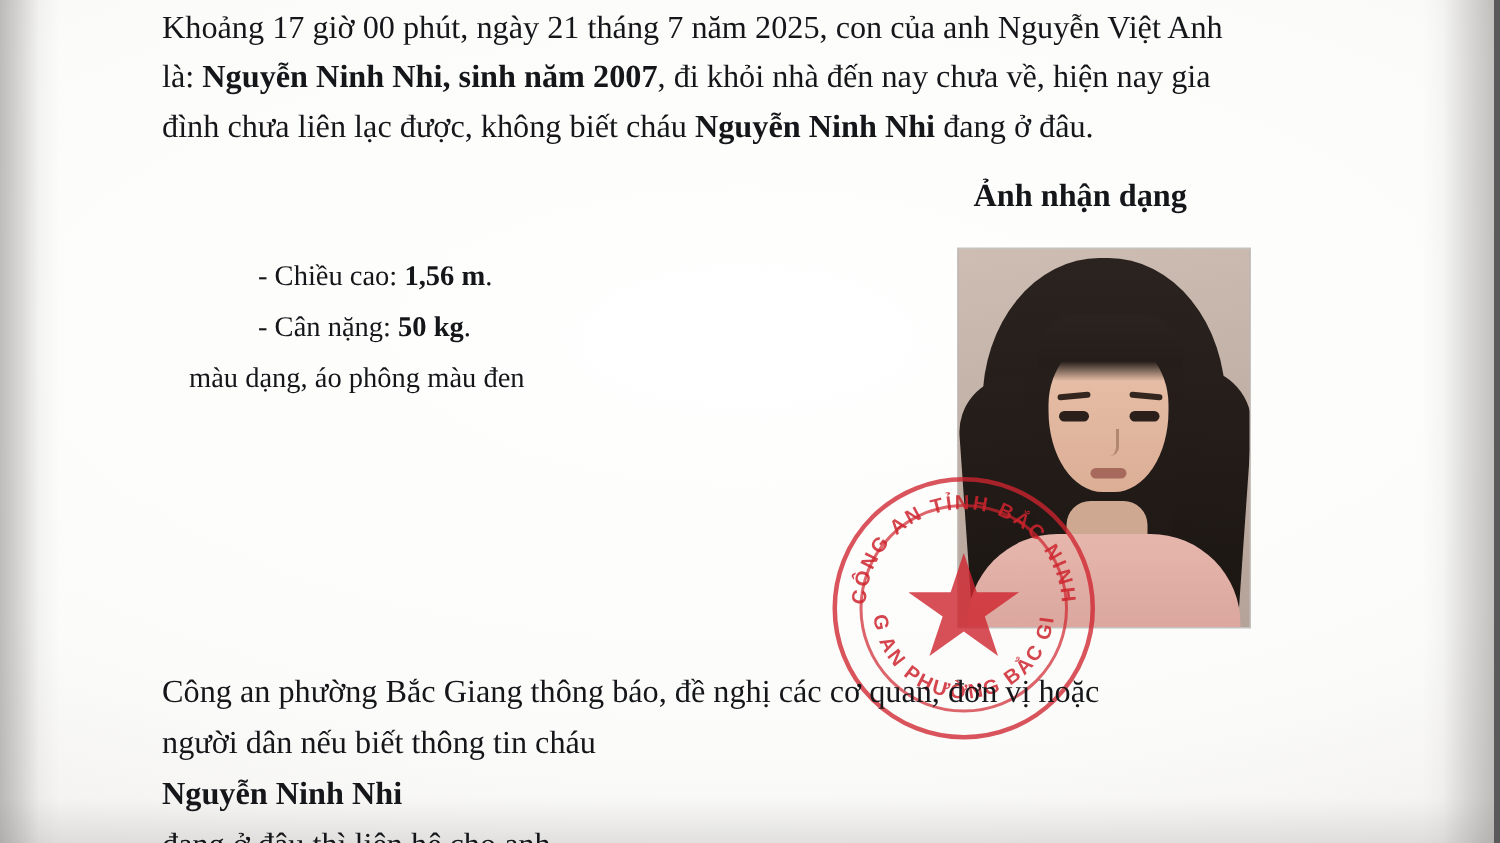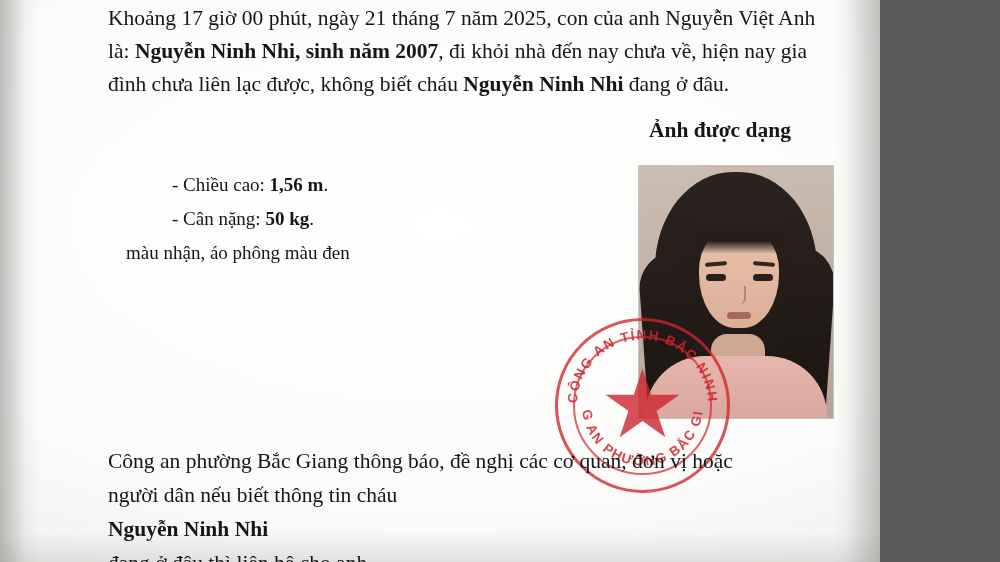--- a/index.html
+++ b/index.html
@@ -2,21 +2,21 @@
 <html><head>
 <meta charset="utf-8">
 <style>
   html, body {
     margin: 0;
     padding: 0;
     background: #5a5a5a;
   }
   #page {
     position: relative;
-    width: 880px;
+    width: 996px;
     height: 562px;
     overflow: hidden;
     background: #c2410c;
     font-family: "Liberation Serif", serif;
     color: #15161a;
   }
   
   #paper {
     position: absolute;
     inset: 0;
@@ -250,26 +250,26 @@
   <div class="edge-right"></div>
 
   <div class="doc">
 
     <div class="para-top">
       <span class="l1">Khoảng 17 giờ 00 phút, ngày 21 tháng 7 năm 2025, con của anh Nguyễn Việt Anh</span>
       <span class="l2"><span>là: </span><b>Nguyễn Ninh Nhi, sinh năm 2007</b><span>, đi khỏi nhà đến nay chưa về, hiện nay gia</span></span>
       <span class="l3"><span>đình chưa liên lạc được, không biết cháu </span><b>Nguyễn Ninh Nhi</b><span> đang ở đâu.</span></span>
     </div>
 
-    <div class="h-right">Ảnh được dạng</div>
+    <div class="h-right">Ảnh nhận dạng</div>
 
     <div class="feat">
       <span class="ln"><span>- Chiều cao: </span><b>1,56 m</b><span>.</span></span>
       <span class="ln"><span>- Cân nặng: </span><b>50 kg</b><span>.</span></span>
-      <span class="ln hang">màu nhận, áo phông màu đen</span>
+      <span class="ln hang">màu dạng, áo phông màu đen</span>
     </div>
 
     <div class="photo">
       <div class="bg"></div>
       <div class="hair"></div>
       <div class="hair2"></div>
       <div class="hair3"></div>
       <div class="neck"></div>
       <div class="shoulders"></div>
       <div class="face"></div>

